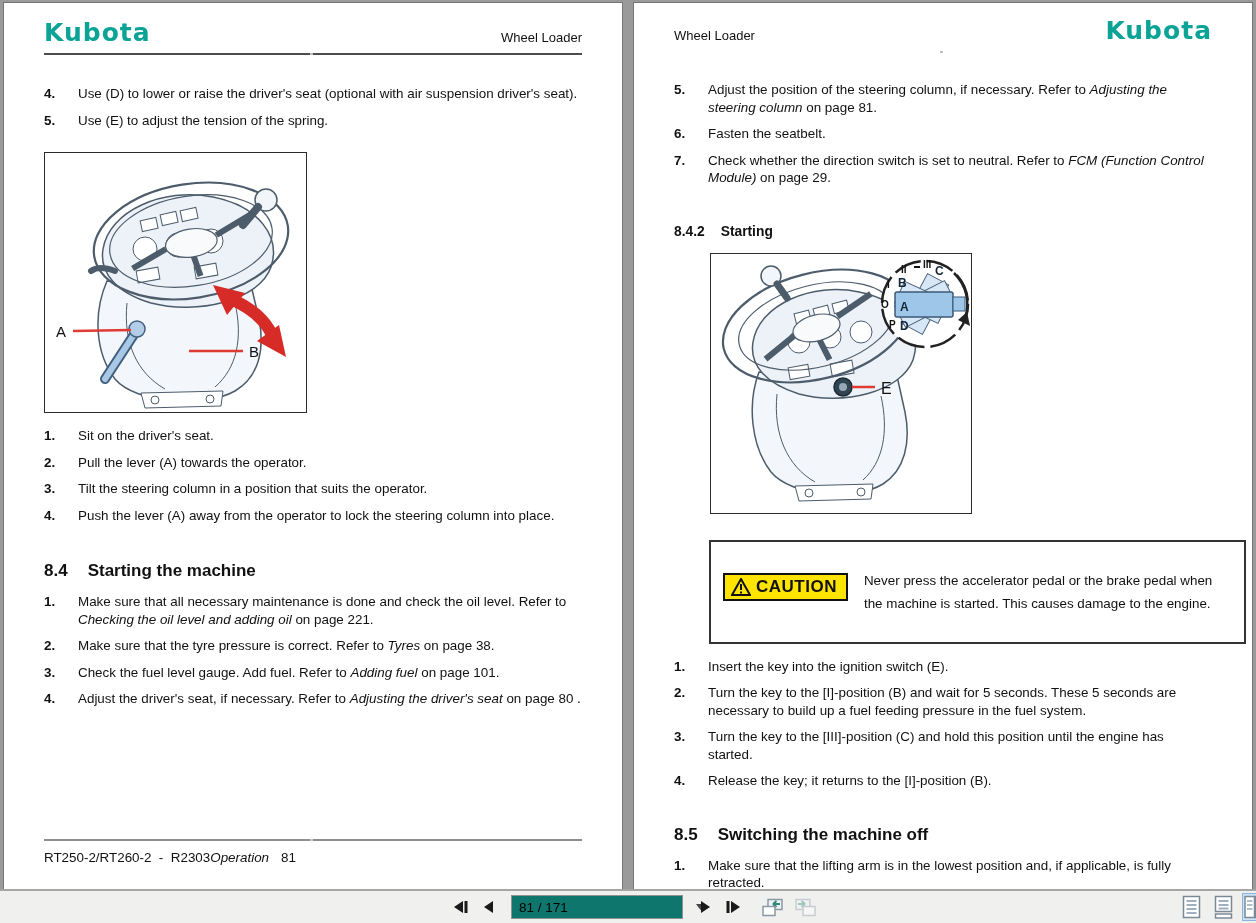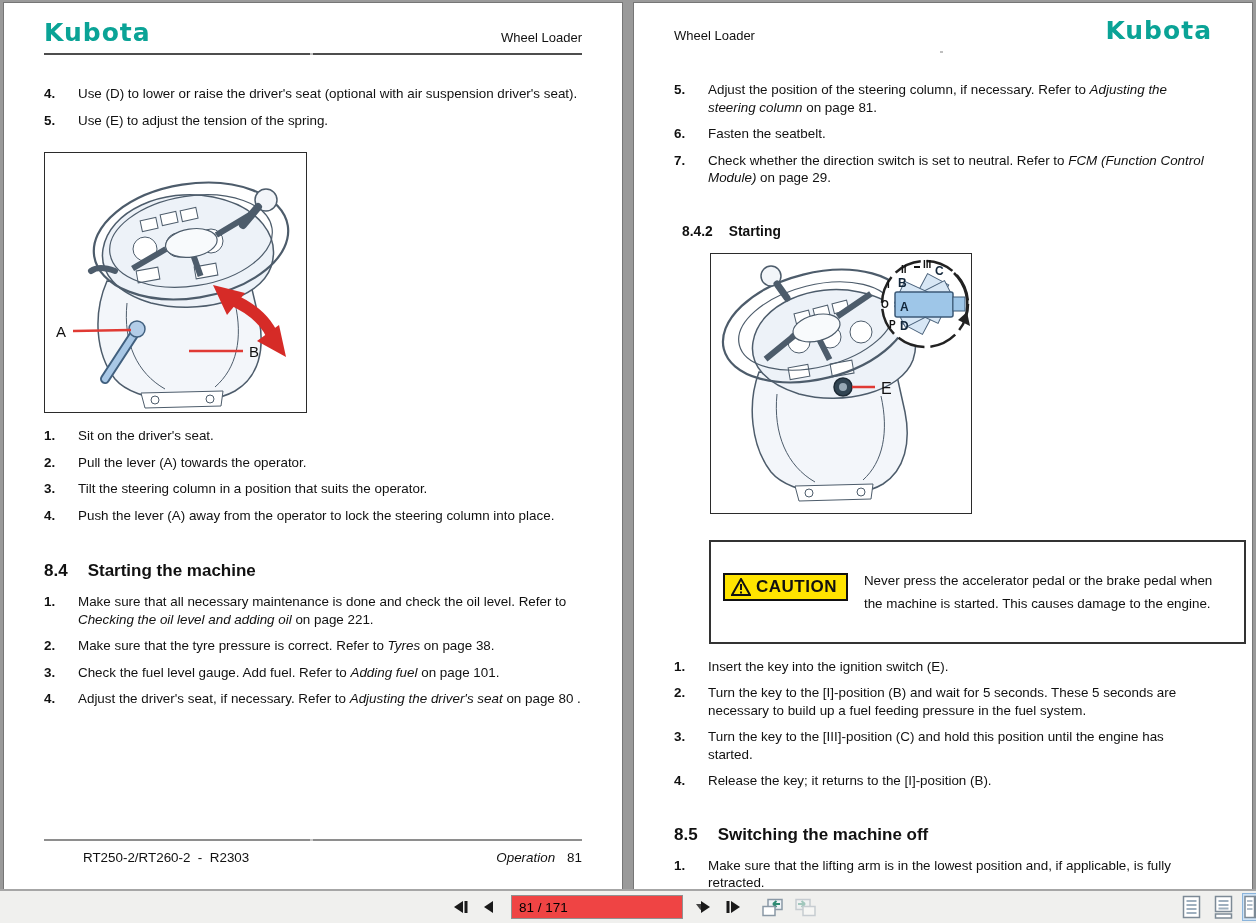--- a/index.html
+++ b/index.html
@@ -18,50 +18,50 @@
   .rule { height:2px; background:#4d4d4d; margin-top:6px; position:relative; }
   .rule::after { content:""; position:absolute; left:49.5%; top:0; width:3px; height:2px; background:#bfbfbf; }
 
   .li { display:flex; margin-bottom:9px; font-size:13.4px; line-height:17.5px; }
   .li .num { width:34px; font-weight:bold; flex:none; }
   .li .txt { flex:1; }
   .txt i, .ref { font-style:italic; }
 
   h2.sec { font-size:17px; font-weight:bold; display:flex; }
   h2.sec .sn { margin-right:20px; }
-  h3.sub { font-size:13.8px; font-weight:bold; display:flex;margin-left:8px; }
+  h3.sub { font-size:13.8px; font-weight:bold; display:flex; }
   h3.sub .sn { margin-right:16px; }
 
   .figure-box { border:1px solid #2b2b2b; background:#fff; flex:none; }
   .fig-left  { width:263px; height:261px; margin-top:14px; }
   .fig-right { width:262px; height:261px; margin:14px 0 0 36px; }
 
   .caution-box { width:537px; border:2px solid #333; margin:26px 0 0 35px;
                  display:flex; align-items:flex-start; padding:27px 12px; }
   .caution-badge { display:inline-flex; align-items:center; gap:5px; background:#ffe400;
                    border:2px solid #111; padding:2px 9px 2px 6px; font-weight:bold;
                    font-size:17px; letter-spacing:0.5px; flex:none; margin-top:4px; }
   .caution-text { flex:1; margin-left:16px; font-size:13.4px; line-height:23px; }
 
   .footer { margin-top:auto; padding-bottom:24px; }
   .frule { height:2px; background:#8e8e8e; position:relative; }
   .frule::after { content:""; position:absolute; left:49.5%; top:0; width:3px; height:2px; background:#c9c9c9; }
-  .f-row { display:flex; justify-content:space-between; margin-top:9px; font-size:13.4px;margin-left:39px; }
+  .f-row { display:flex; margin-top:9px; font-size:13.4px; }
   .keep-space { white-space:pre-wrap; }
   .op-italic { font-style:italic; }
   .f-gap { display:inline-block; width:12px; }
 
   .mt30{margin-top:30px}.mt28{margin-top:28px}.mt26{margin-top:26px}.mt14{margin-top:14px}.mt12{margin-top:12px}
 
   
   .toolbar { height:34px; background:#f0f0ee; border-top:2px solid #a6a6a6; position:relative; overflow:hidden; }
   .nav-group { position:absolute; left:447px; top:0; height:100%; display:flex; align-items:center; gap:3px; }
   .tb-btn { width:26px; height:26px; border:none; background:transparent; display:flex;
             align-items:center; justify-content:center; cursor:pointer; padding:0; }
-  .page-combo { width:172px; height:24px; background:#ef4444; border:1px solid #919191;
+  .page-combo { width:172px; height:24px; background:#0f766e; border:1px solid #919191;
                 display:flex; align-items:center; margin:0 6px; }
   .page-combo input { flex:1; border:none; outline:none; font-size:13.5px; padding-left:7px;
                       font-family:"Liberation Sans", sans-serif; background:transparent; }
   .combo-caret { width:16px; display:flex; justify-content:center; align-items:center; }
   .view-group { display:flex; align-items:center; gap:6px; margin-left:10px; }
   .disabled { opacity:0.4; }
   .layout-group { position:absolute; right:-12px; top:0; height:100%; display:flex; align-items:center; gap:6px; }
   .layout-btn { width:26px; height:28px; border:1px solid transparent; background:transparent;
                 display:flex; align-items:center; justify-content:center; padding:0; cursor:pointer; }
   .layout-btn.selected { background:#cfe3f6; border-color:#8ab4dc; }

